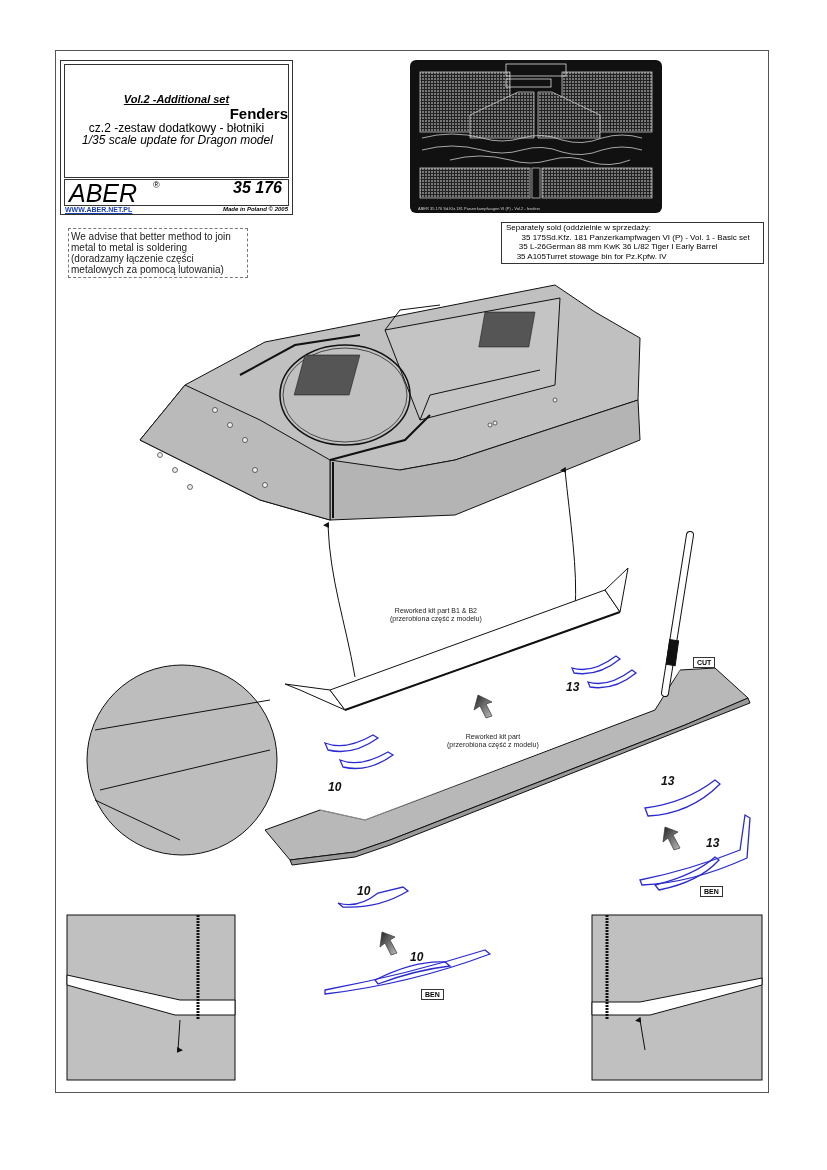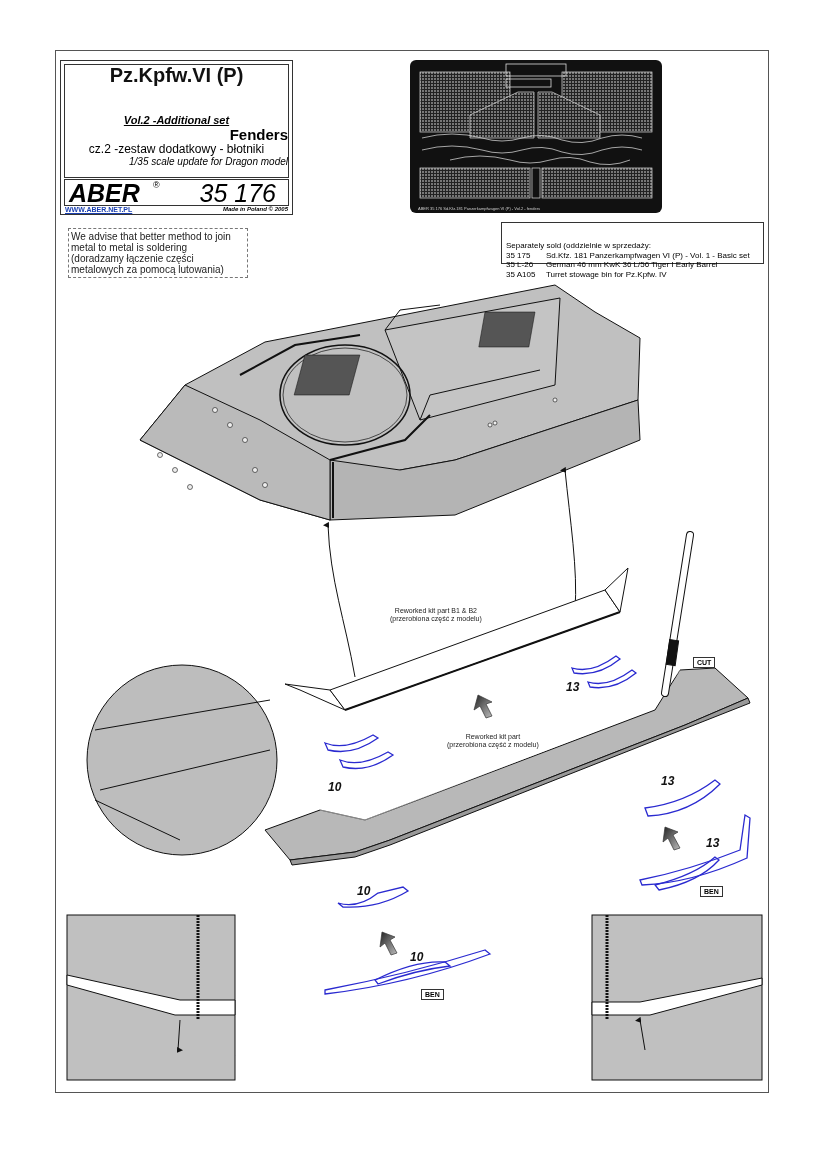--- a/index.html
+++ b/index.html
@@ -5,47 +5,46 @@
   html, body { margin:0; padding:0; background:#fff; }
   body { width:827px; height:1170px; position:relative; overflow:hidden; font-family:"Liberation Sans", sans-serif; }
   .sheet { position:absolute; left:55px; top:50px; width:714px; height:1043px; border:1px solid #555; box-sizing:border-box; }
   .title-box { position:absolute; left:60px; top:60px; width:233px; height:155px; border:1px solid #333; box-sizing:border-box; }
   .title-inner { position:absolute; left:3px; top:3px; right:3px; height:112px; border:1px solid #333; text-align:center; }
   .t1 { font-weight:bold; font-size:20px; line-height:21px; margin-top:6px; color:#111; }
   .t2 { font-weight:bold; font-size:20px; line-height:21px; color:#111; }
   .t3 { font-weight:bold; font-style:italic; font-size:11px; text-decoration:underline; line-height:13px;margin-top:28px; }
   .t4 { font-weight:bold; font-size:15px; line-height:16px;text-align:right; }
   .t5 { font-size:12px; line-height:13px; }
-  .t6 { font-style:italic; font-size:10px; text-align:right; padding-left:2px; line-height:11px; }
+  .t6 { font-style:italic; font-size:12px; text-align:center; padding-left:2px; line-height:11px; }
   .brand-row { position:absolute; left:3px; top:118px; right:3px; height:25px; border:1px solid #333; }
-  .brand { position:absolute; left:4px; top:-1px; font-weight:bold; font-style:italic; font-size:25px; }
+  .brand { position:absolute; left:4px; top:-1px; font-weight:normal; font-style:italic; font-size:25px; }
   .reg { position:absolute; left:88px; top:0px; font-size:9px; }
-  .code { position:absolute; right:12px; top:-1px; font-weight:normal; font-style:italic; font-size:25px; }
+  .code { position:absolute; right:6px; top:-1px; font-weight:bold; font-style:italic; font-size:16px; }
   .url { position:absolute; left:4px; top:145px; font-size:7px; font-weight:bold; color:#1a3fb0; text-decoration:underline; }
   .made { position:absolute; right:4px; top:145px; font-size:6px; font-weight:bold; font-style:italic; }
   .fret { position:absolute; left:410px; top:60px; width:252px; height:153px; background:#111; border-radius:6px; }
   .fret-caption { position:absolute; left:8px; bottom:2px; font-size:4px; color:#ccc; }
   .advice { position:absolute; left:68px; top:228px; width:180px; height:50px; border:1px dashed #777; font-size:10px; line-height:11px; padding:2px 0 0 2px; box-sizing:border-box; color:#222; }
   .advice div { white-space:nowrap; }
-  .sold { position:absolute; left:501px; top:222px; width:263px; height:42px; border:1px solid #333; font-size:8px; line-height:9.5px; padding:18px 4px; box-sizing:border-box; }
+  .sold { position:absolute; left:501px; top:222px; width:263px; height:42px; border:1px solid #333; font-size:8px; line-height:9.5px; padding:0 4px; box-sizing:border-box; }
   .sold .row { display:flex; white-space:nowrap; }
-  .sold .c1 { width:40px; }
+  .sold .c1 { width:40px;text-align:right; }
   .label-sm { position:absolute; font-size:7px; text-align:center; line-height:8px; color:#222; white-space:nowrap; }
   .num { position:absolute; font-weight:bold; font-style:italic; font-size:12px; color:#111; }
   .tag { position:absolute; font-size:7px; font-weight:bold; border:1px solid #333; padding:0 3px; background:#fff; line-height:9px; }
   svg { position:absolute; left:0; top:0; }
 </style>
 </head>
 <body>
 
 <div class="sheet"></div>
 
 <div class="title-box">
   <div class="title-inner">
-    <div class="t2">Pz.Kpfw.VI (P)</div>
     <div class="t3">Vol.2 -Additional set</div>
     <div class="t4">Fenders</div>
     <div class="t5">cz.2 -zestaw dodatkowy - błotniki</div>
     <div class="t6">1/35 scale update for Dragon model</div>
   </div>
   <div class="brand-row">
     <span class="brand">ABER</span>
     <span class="reg">®</span>
     <span class="code">35 176</span>
   </div>
@@ -87,21 +86,21 @@
 </div>
 
 <div class="sold">
   <div>Separately sold (oddzielnie w sprzedaży:</div>
   <div class="row">
     <span class="c1">35 175</span>
     <span>Sd.Kfz. 181 Panzerkampfwagen VI (P) - Vol. 1 - Basic set</span>
   </div>
   <div class="row">
     <span class="c1">35 L-26</span>
-    <span>German 46 mm KwK 36 L/56 Tiger I Early Barrel</span>
+    <span>German 88 mm KwK 36 L/82 Tiger I Early Barrel</span>
   </div>
   <div class="row">
     <span class="c1">35 A105</span>
     <span>Turret stowage bin for Pz.Kpfw. IV</span>
   </div>
 </div>
 
 <svg width="827" height="1170">
   <defs>
     <marker id="ah" markerWidth="6" markerHeight="6" refX="3" refY="5" orient="auto">

